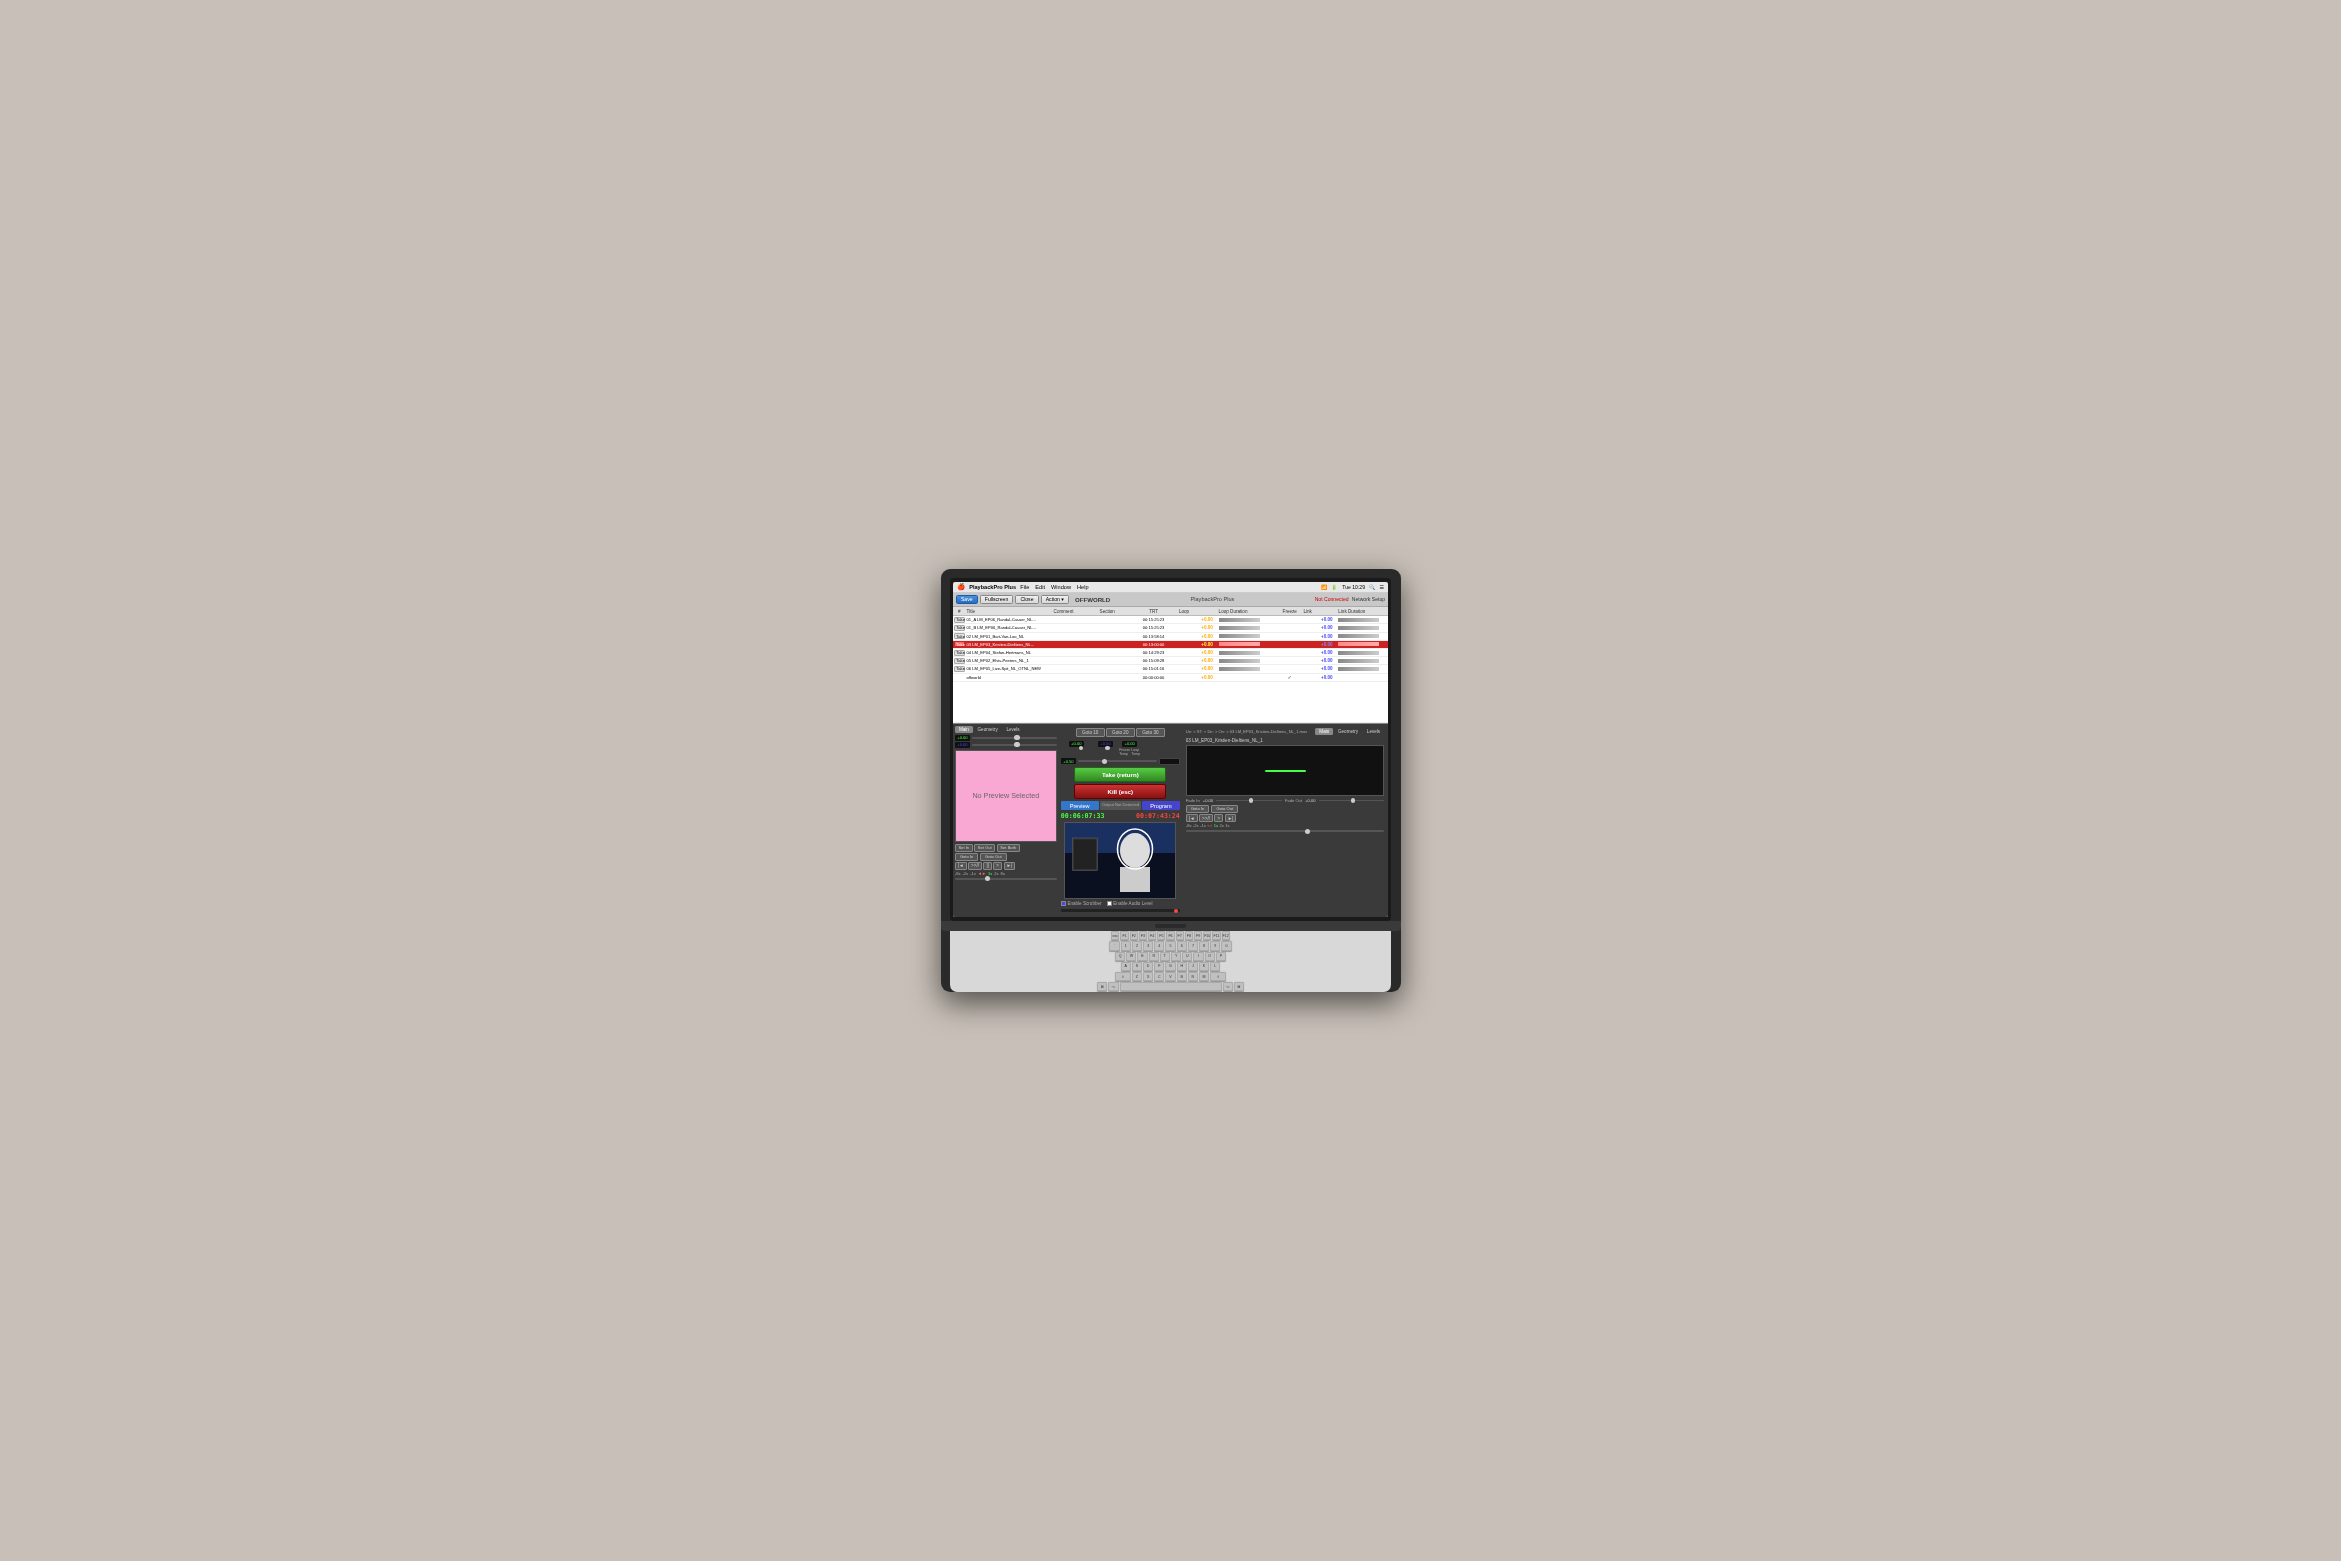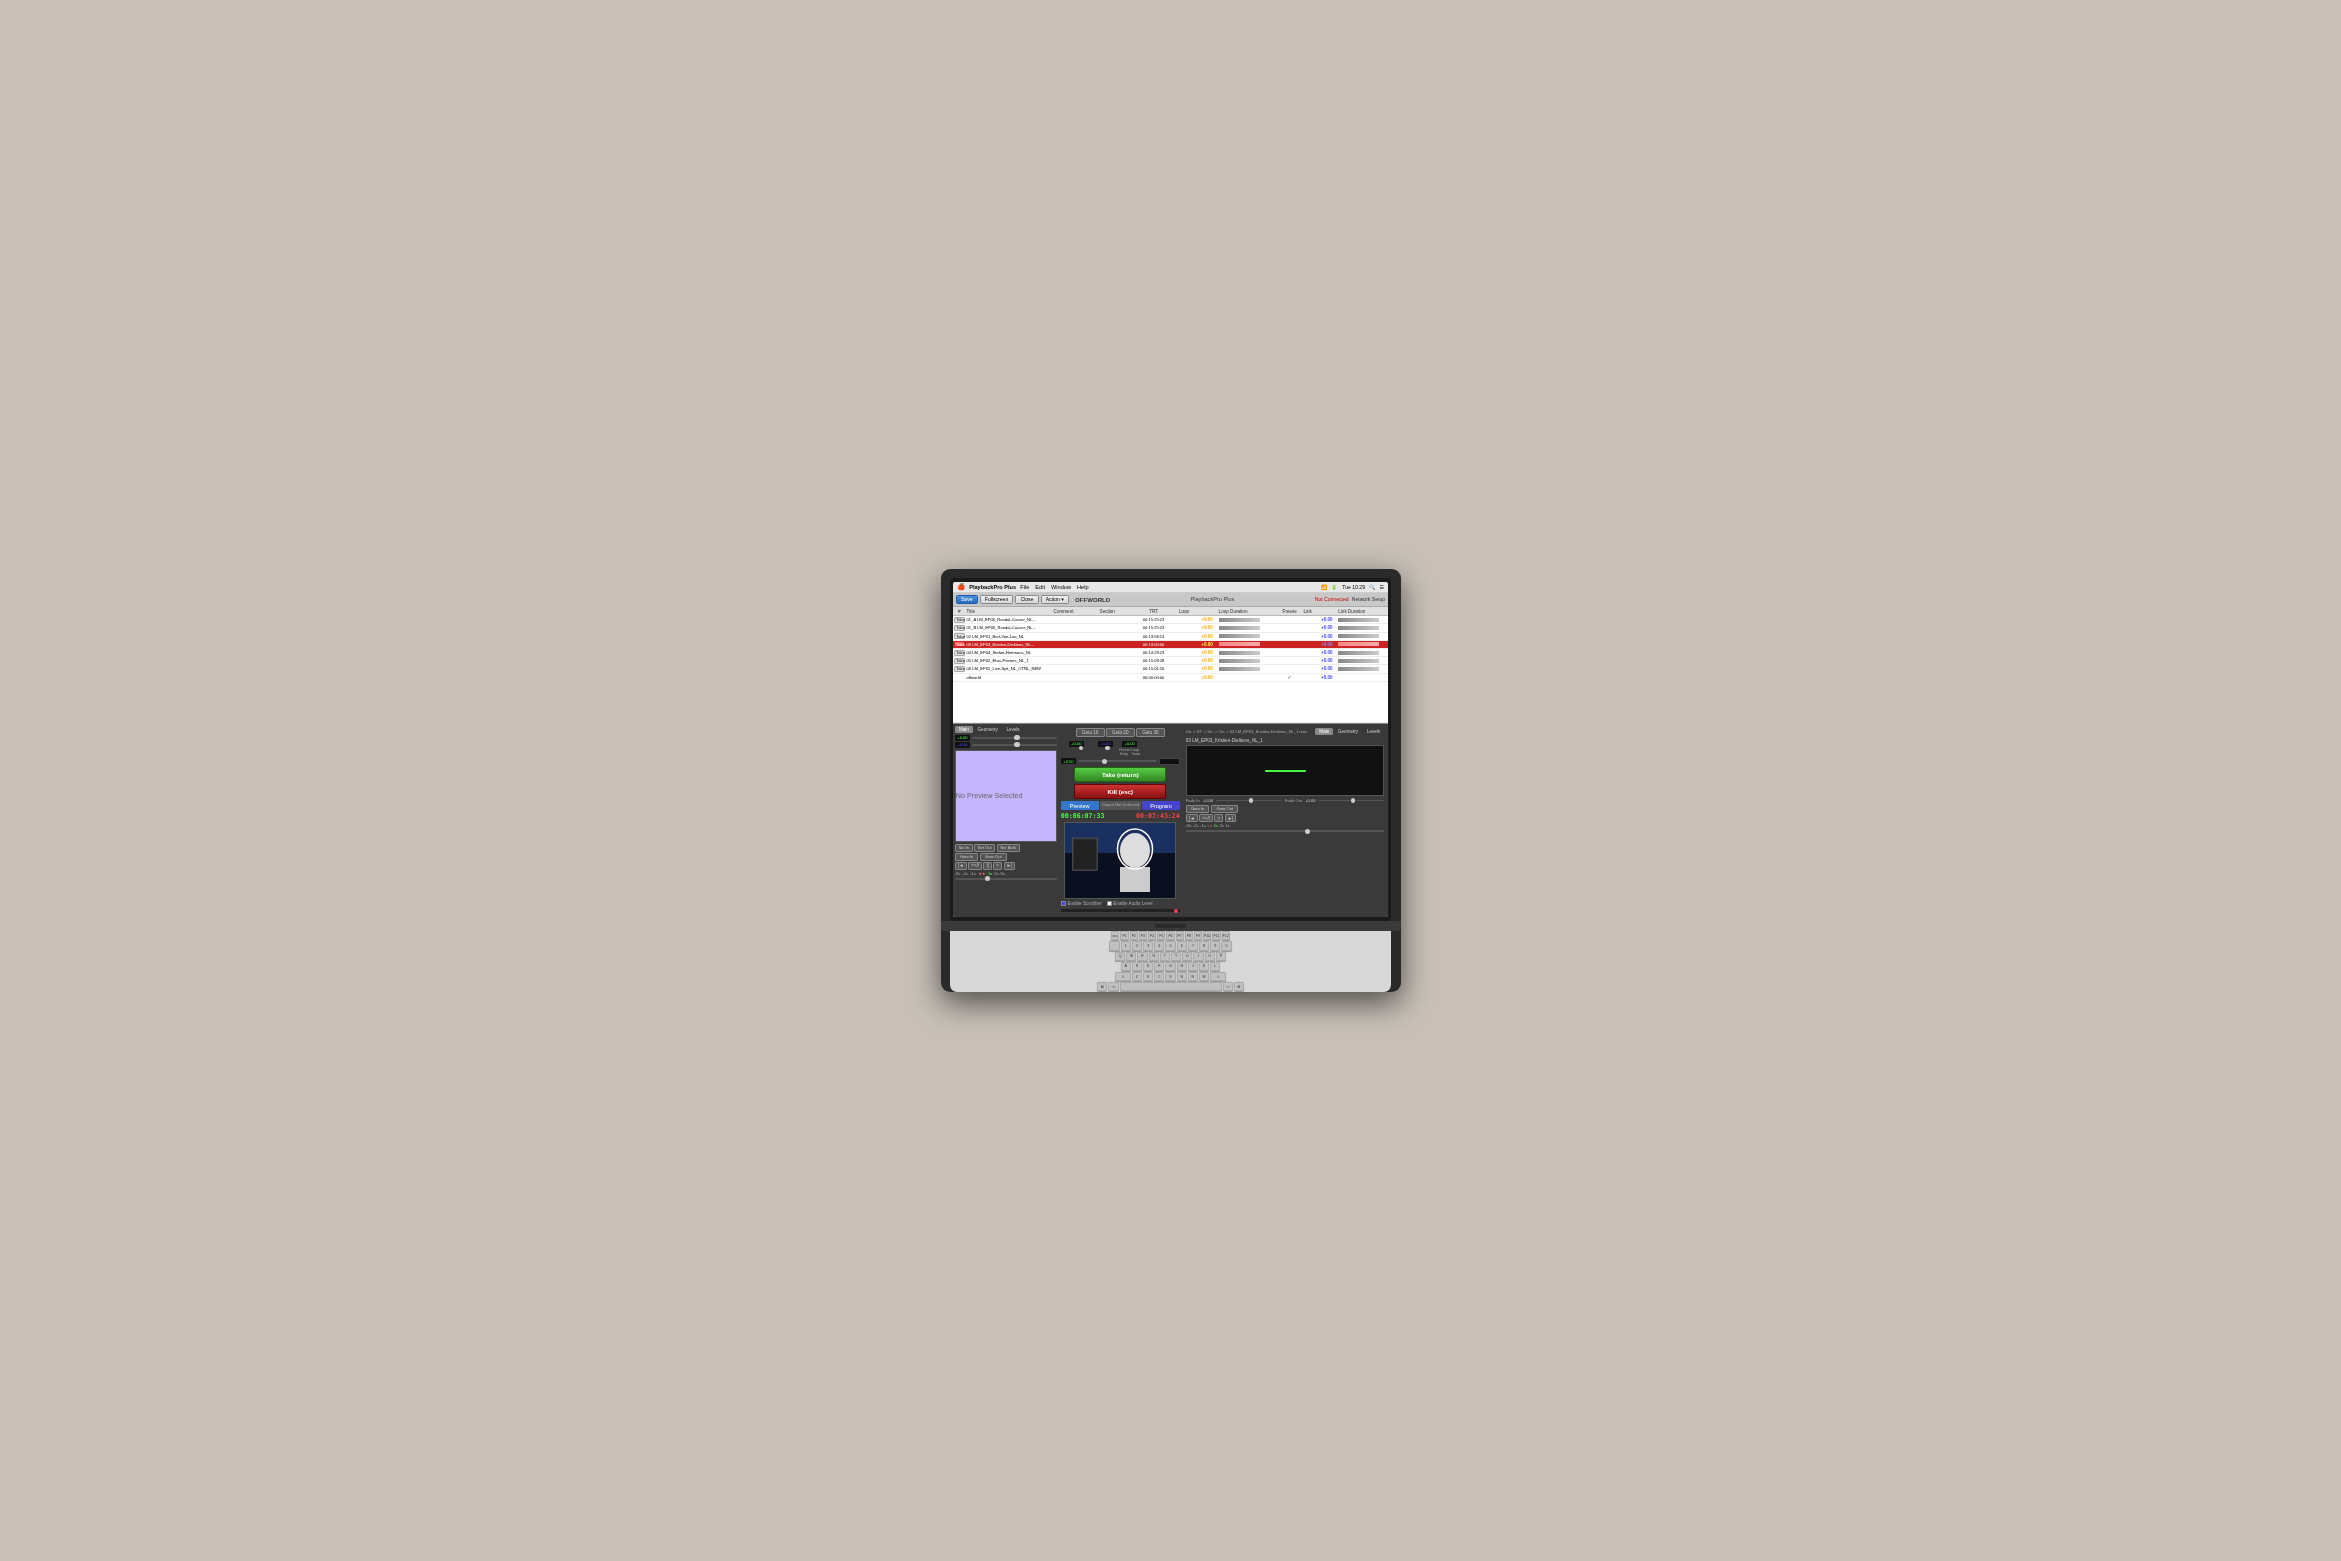--- a/index.html
+++ b/index.html
@@ -217,25 +217,25 @@
       color: #44ff44;
       font-size: 4.1px;
       padding: 0.5px 1.5px;
       border-radius: 1px;
       min-width: 15.3px;
       text-align: center;
     }
     .value-box-blue { color: #4444ff; }
 
     .preview-area {
-      background: #c4b5fd;
+      background: #f9a8d4;
       height: 92px;
       display: flex;
       align-items: center;
-      justify-content: flex-start;
+      justify-content: center;
       color: #666;
       font-size: 7.2px;
       text-align: center;
       border: 0.5px solid #555;
       margin: 2px 0;
     }
 
     .transport-row {
       display: flex;
       align-items: center;

